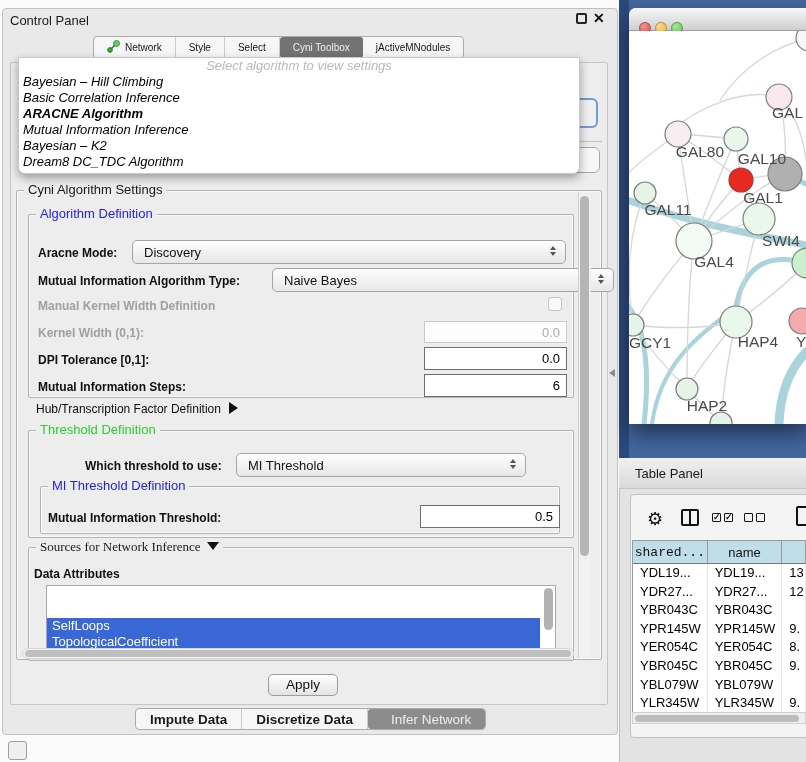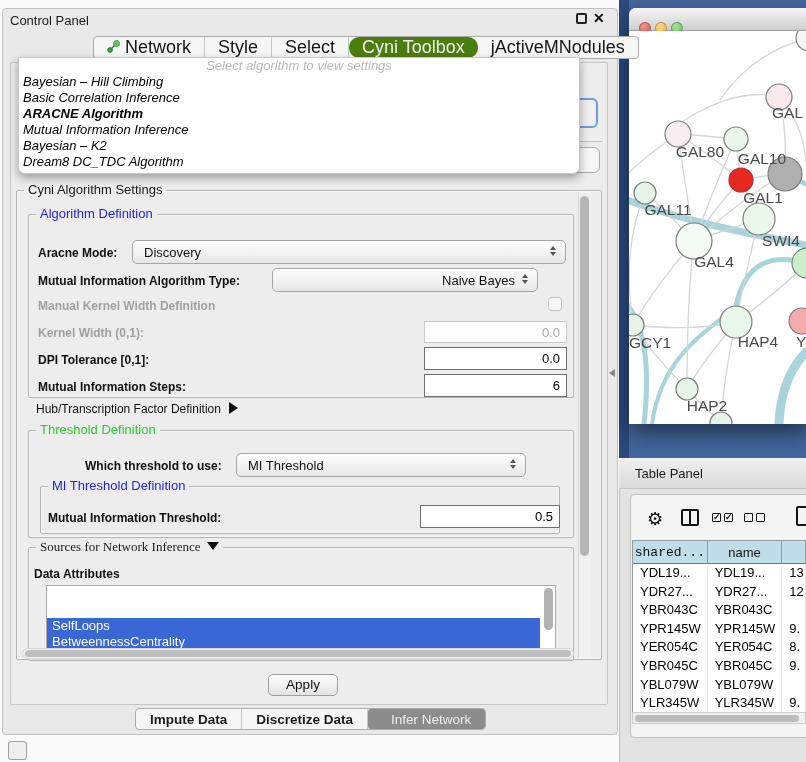--- a/index.html
+++ b/index.html
@@ -14,24 +14,24 @@
 
   
   .cp-window { left:2px; top:8px; width:616px; height:727px; background:#E9E9E9;
     border:1px solid #C0C0C0; border-radius:4px; }
   .cp-title { left:10px; top:13px; font-size:13px; color:#1a1a1a; }
   .float-btn { left:576px; top:13px; width:11px; height:11px; border:2px solid #222; border-radius:2px; background:transparent; }
   .close-btn { left:593px; top:10px; font-size:14px; font-weight:bold; color:#111; }
 
   .tab-bar { left:93px; top:36px; height:23px; display:flex; align-items:stretch;
     background:#F6F6F6; border:1px solid #ABABAB; border-radius:4px; overflow:hidden; }
-  .tab { display:flex; align-items:center; gap:5px; padding:0 13px; font-size:18px; color:#151515;
+  .tab { display:flex; align-items:center; gap:5px; padding:0 13px; font-size:10px; color:#151515;
     border-right:1px solid #C9C9C9; background:transparent; white-space:nowrap; }
   .tab:last-child { border-right:none; }
-  .tab.selected { background:#4d7c0f; color:#EFEFEF; border-right:none; border-radius:10px; }
+  .tab.selected { background:#737373; color:#EFEFEF; border-right:none; border-radius:3px; }
 
   .cp-content { left:10px; top:62px; width:598px; height:643px; background:#EDEDED;
     border:1px solid #C6C6C6; border-radius:2px; }
 
   
   .frag-combo { left:556px; top:98px; width:42px; height:30px; border:2px solid #6D9BDD; border-radius:6px; background:#EFEFEF; z-index:1; }
   .frag-line  { left:540px; top:141px; width:62px; height:1px; background:#C2C2C2; z-index:1; }
   .frag-combo2{ left:552px; top:147px; width:48px; height:26px; border:1px solid #A9A9A9; border-radius:6px; background:#F7F7F7; z-index:1; }
 
   
@@ -332,21 +332,21 @@
     <div class="lbl" style="left:38px; top:246px;">Aracne Mode:</div>
     <div class="combo" style="left:132px; top:240px; width:434px;">
       <span>Discovery</span>
       <span class="arrows">
           <span class="up"></span>
           <span class="dn"></span>
         </span>
     </div>
 
     <div class="lbl" style="left:38px; top:274px;">Mutual Information Algorithm Type:</div>
-    <div class="combo" style="left:272px; top:268px; width:266px;justify-content:flex-end;">
+    <div class="combo" style="left:272px; top:268px; width:342px;">
       <span>Naive Bayes</span>
       <span class="arrows">
           <span class="up"></span>
           <span class="dn"></span>
         </span>
     </div>
 
     <div class="lbl dis" style="left:38px; top:299px;">Manual Kernel Width Definition</div>
     <div class="checkbox" style="left:548px; top:297px;"></div>
 
@@ -383,20 +383,21 @@
 
     <div class="group" style="left:28px; top:547px; width:546px; height:114px;"></div>
     <div class="group-title t-black" style="left:36px; top:540px;font-family:Liberation Serif, serif;">
       <span>Sources for Network Inference</span><span class="tri-down"></span>
     </div>
     <div class="lbl" style="left:34px; top:567px;">Data Attributes</div>
 
     <div class="abs attr-list">
       <div id="attr-items">
           <div class="attr-item" style="background: rgb(57, 103, 213); margin-top: 32px;">SelfLoops</div>
+          <div class="attr-item" style="background: rgb(57, 103, 213);">TopologicalCoefficient</div>
           <div class="attr-item" style="background: rgb(57, 103, 213);">BetweennessCentrality</div>
           <div class="attr-item" style="background: #ef4444; text-align: right;">gal4RGexp</div>
         </div>
       <div class="list-vscroll">
         <div class="list-vthumb"></div>
       </div>
     </div>
 
     <div class="abs vscroll"></div>
     <div class="abs vthumb"></div>

